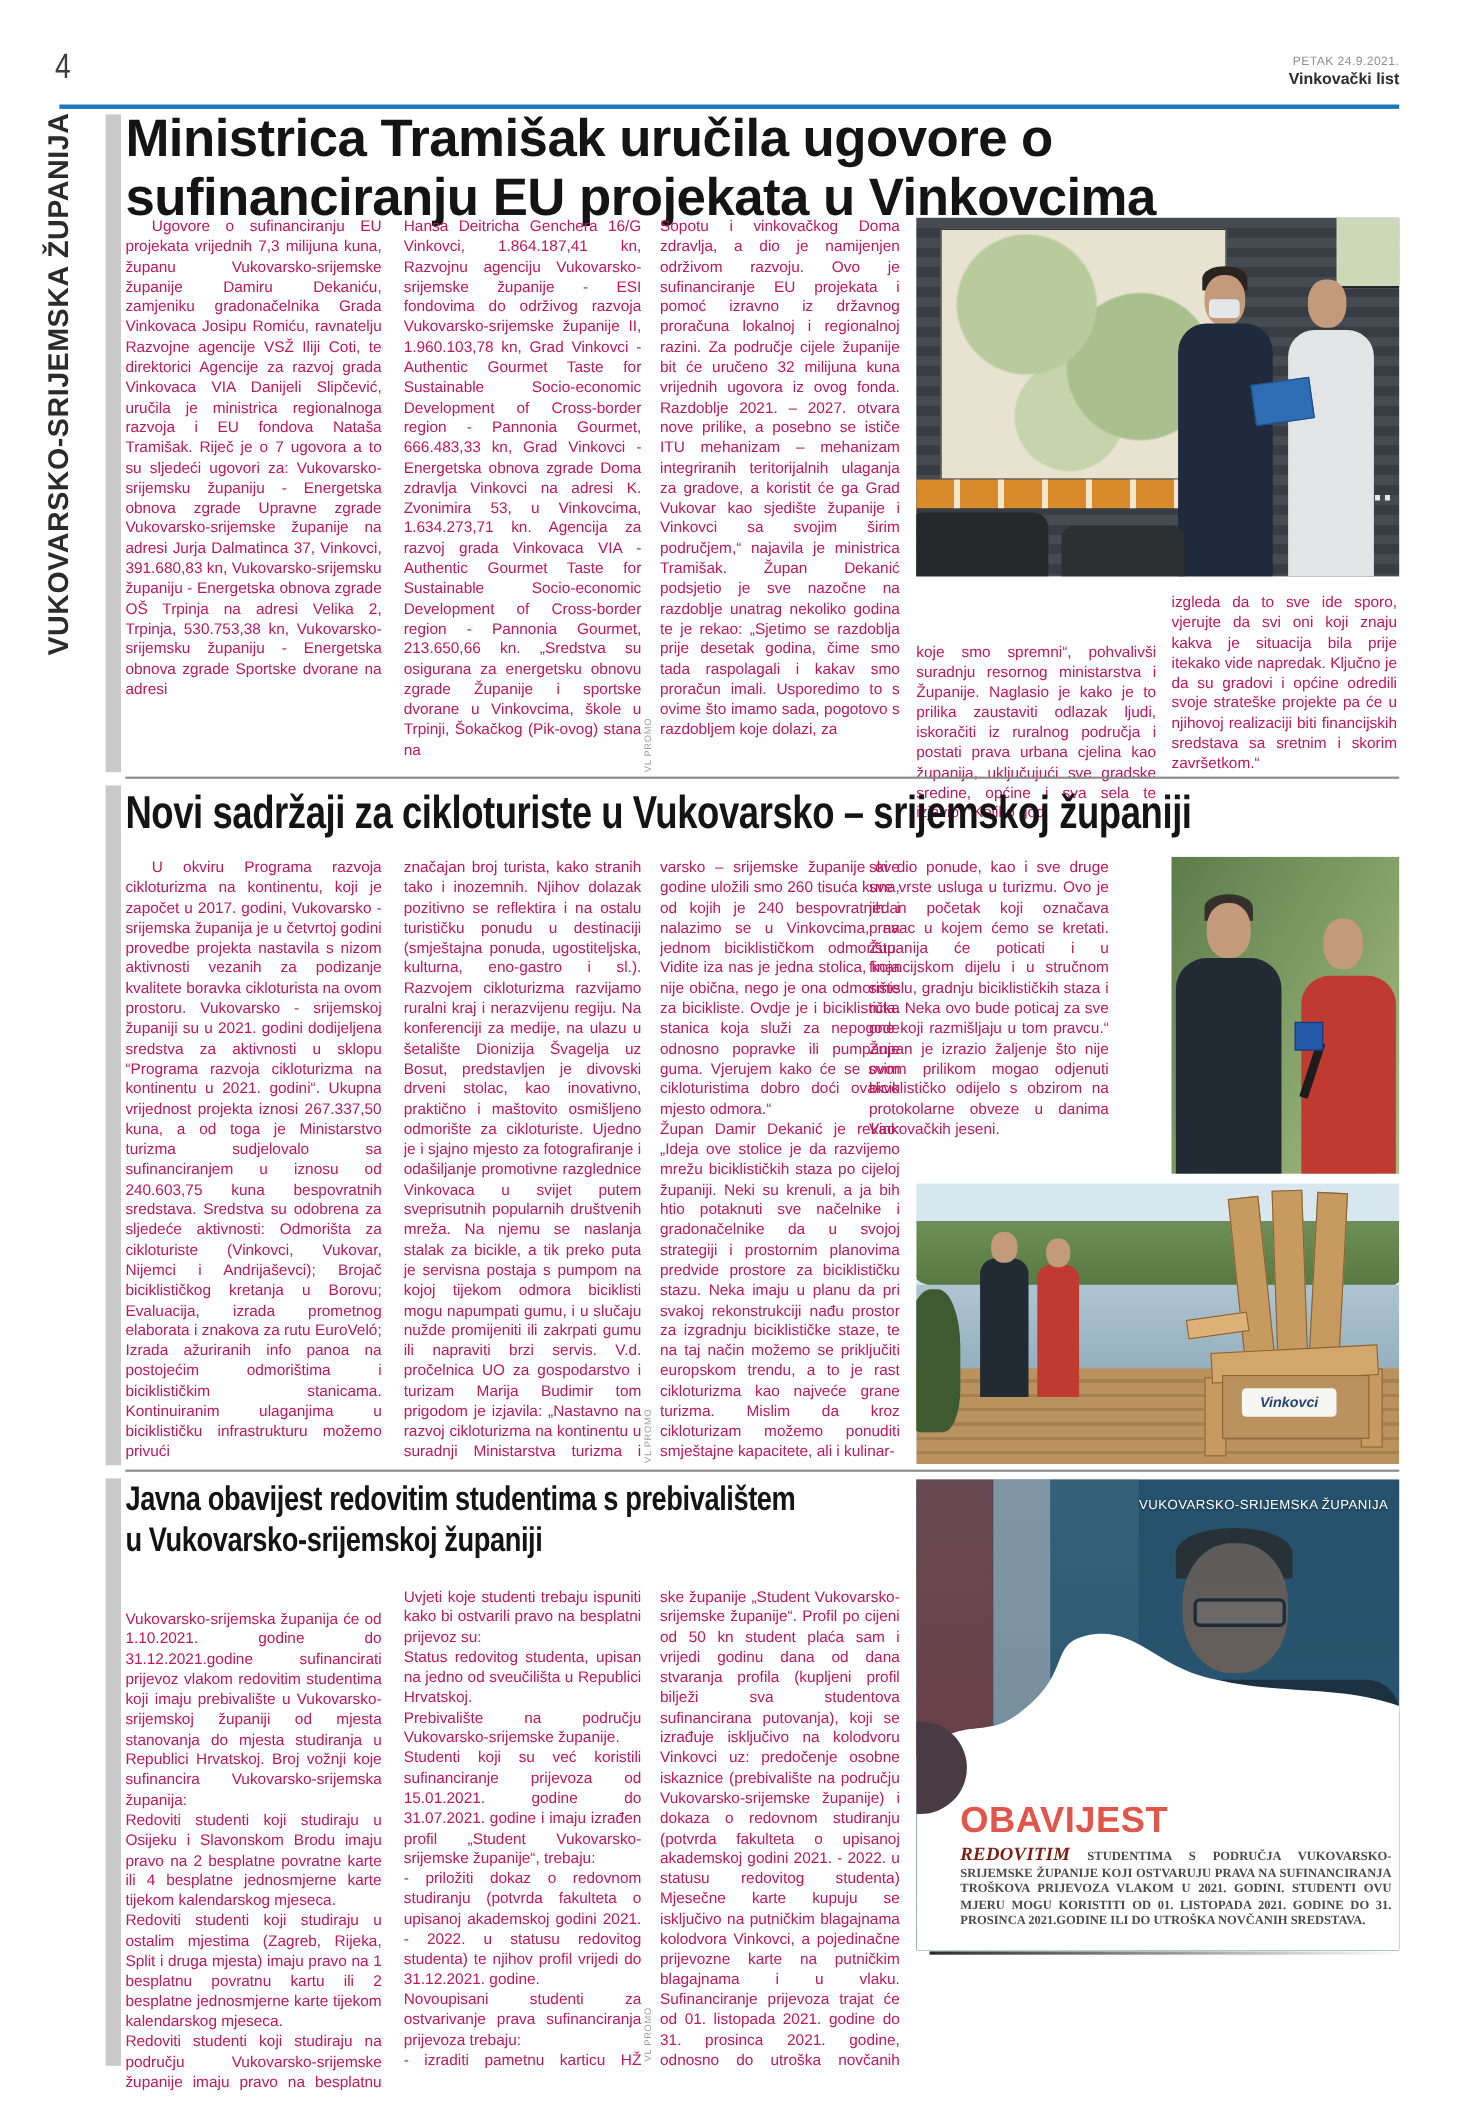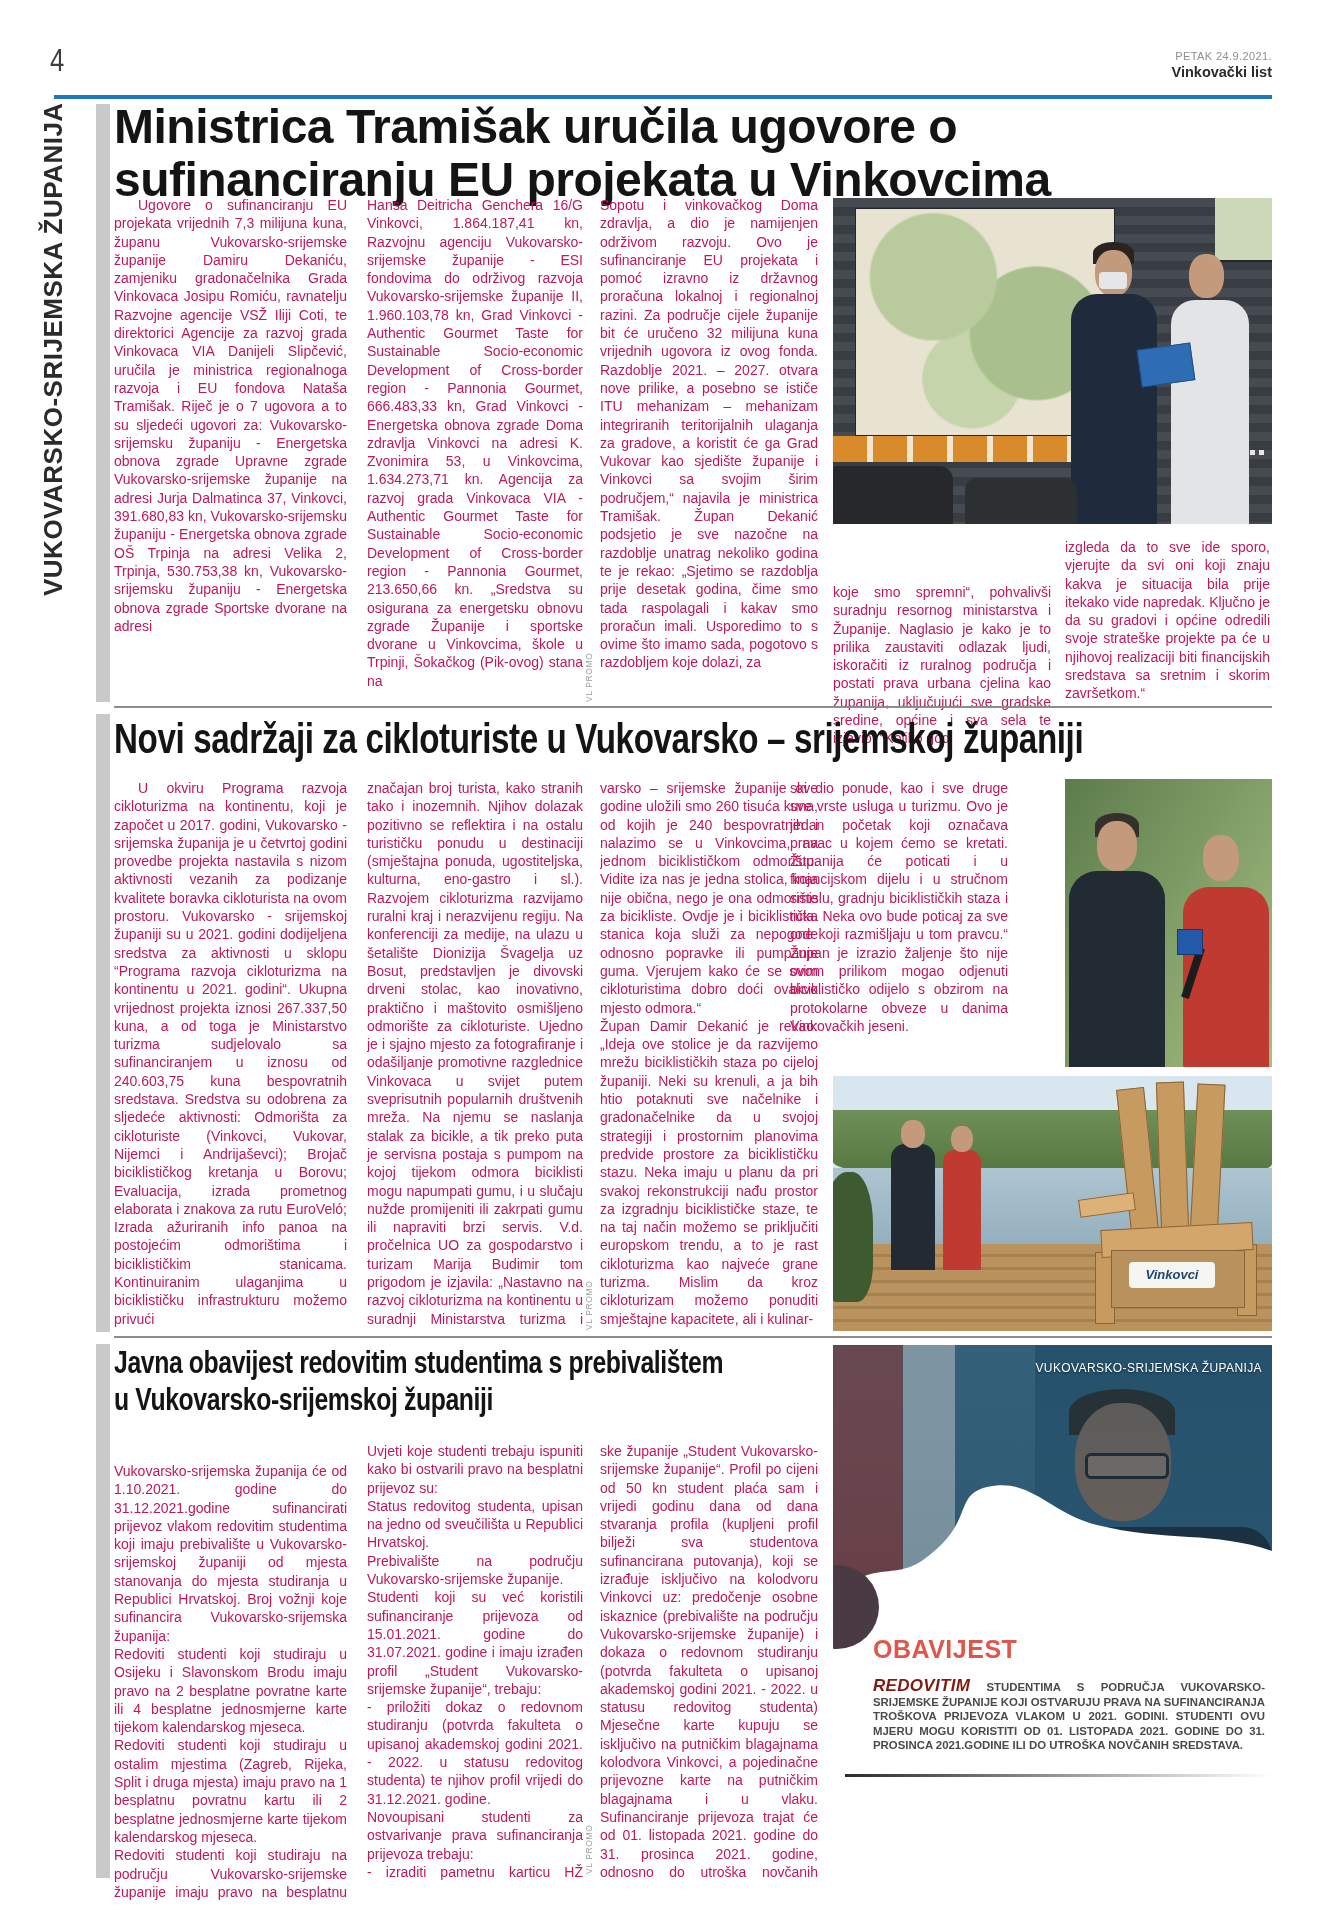--- a/index.html
+++ b/index.html
@@ -103,22 +103,22 @@
   #ad-stripe-red{left:0;top:0;width:70px;height:290px;background:linear-gradient(180deg,#a84a42,#7e3a3c);filter:blur(1px);}
   #ad-stripe-white{left:70px;top:0;width:52px;height:280px;background:linear-gradient(180deg,#cfd4d6,#8fa3ad);}
   #ad-stripe-blue{left:122px;top:0;width:80px;height:270px;background:linear-gradient(180deg,#49758c,#2e5a74);}
   #ad-man-body{left:196px;top:182px;width:243px;height:246px;background:#1c2733;border-radius:40px 30px 0 0;}
   #ad-man-head{left:242px;top:58px;width:96px;height:118px;background:#8a6a55;border-radius:46%;}
   #ad-man-hair{left:236px;top:44px;width:106px;height:46px;background:#2e2318;border-radius:50% 50% 0 0;}
   #ad-man-glasses{left:252px;top:108px;width:78px;height:20px;border:3px solid #1d1d1f;border-radius:6px;background:rgba(255,255,255,.12);}
   #ad-tint{left:0;top:0;width:439px;height:428px;background:linear-gradient(180deg,rgba(27,71,99,.45),rgba(27,71,99,.15));}
   #ad-swoosh{left:0;top:0;width:439px;height:428px;}
   #ad-brand{right:10px;top:16px;width:300px;text-align:right;font-size:12px;color:#ffffff;letter-spacing:.4px;font-weight:400;text-shadow:0 1px 2px rgba(0,0,0,.5);}
-  #ad-title{left:40px;top:290px;font-size:25px;font-weight:800;color:#e0564a;letter-spacing:.5px;}
-  #ad-text{left:40px;top:334px;width:392px;font-size:11.4px;line-height:14.6px;color:#4a4a4a;font-weight:700;text-align:justify;}
+  #ad-title{left:40px;top:290px;font-size:33px;font-weight:800;color:#e0564a;letter-spacing:.5px;}
+  #ad-text{left:40px;top:334px;width:392px;font-size:11.4px;line-height:14.6px;color:#4a4a4a;font-weight:700;text-align:justify;font-family:Liberation Serif, serif;}
   #ad-lead{font-size:17px;font-style:italic;font-weight:800;color:#7d1d12;letter-spacing:.3px;}
   #ad-underline{left:845px;top:1774px;width:427px;height:3px;background:linear-gradient(90deg,#2c2c2c,rgba(44,44,44,0));}
 </style>
 </head>
 <body>
 
 <div id="page">
 
   <div class="abs" id="pagenum">4</div>
   <div class="abs" id="dateline">PETAK 24.9.2021.</div>

